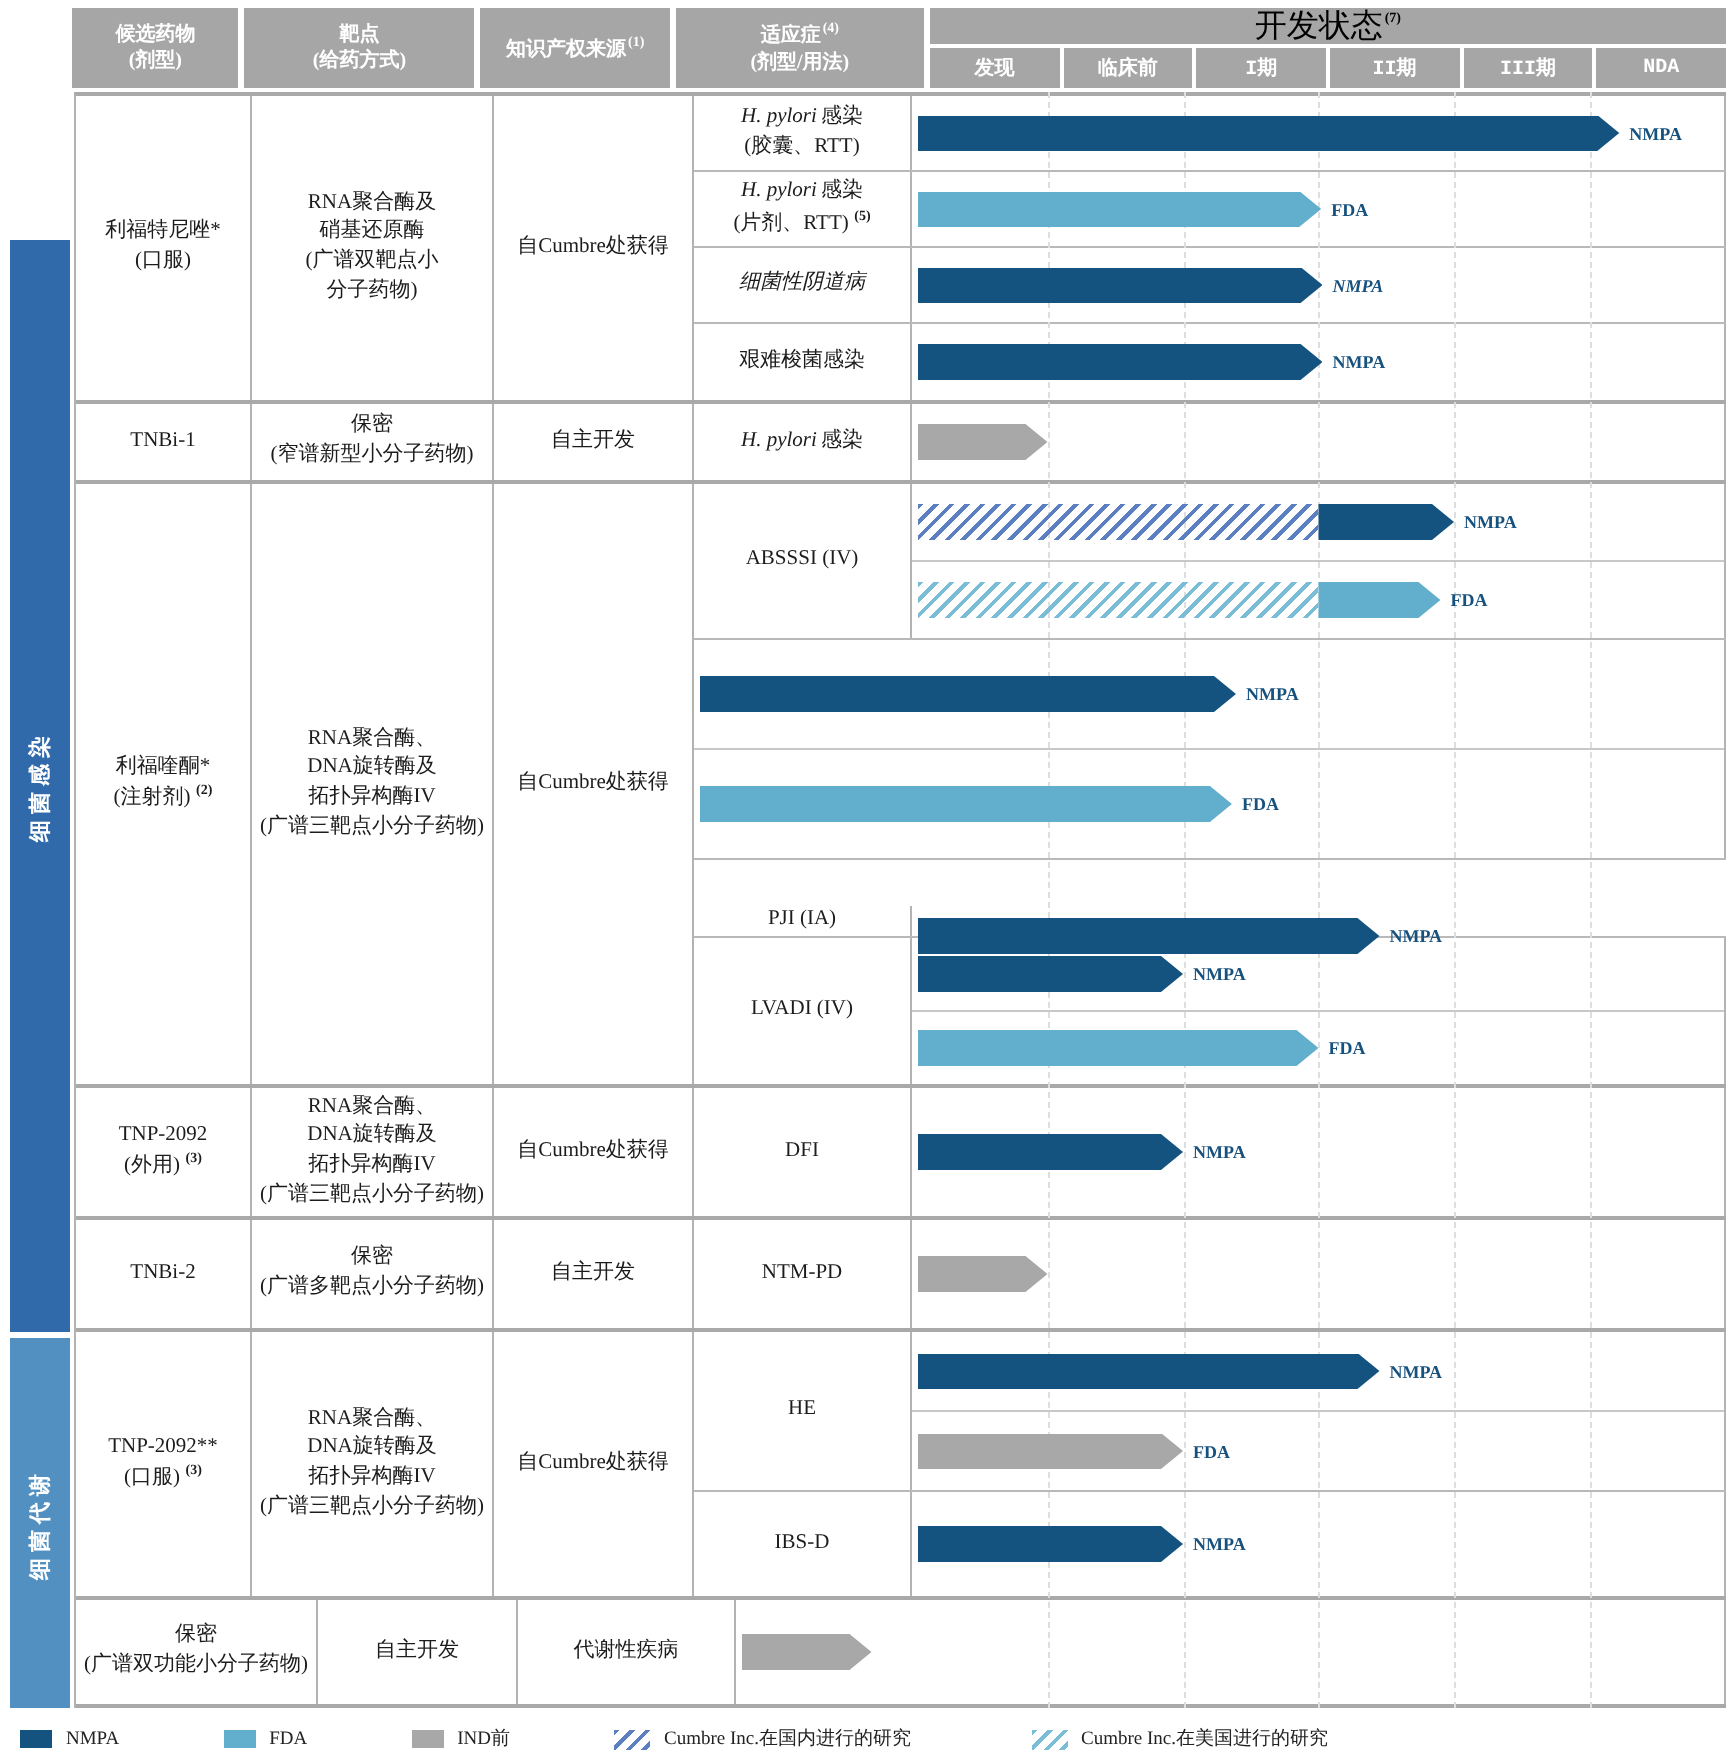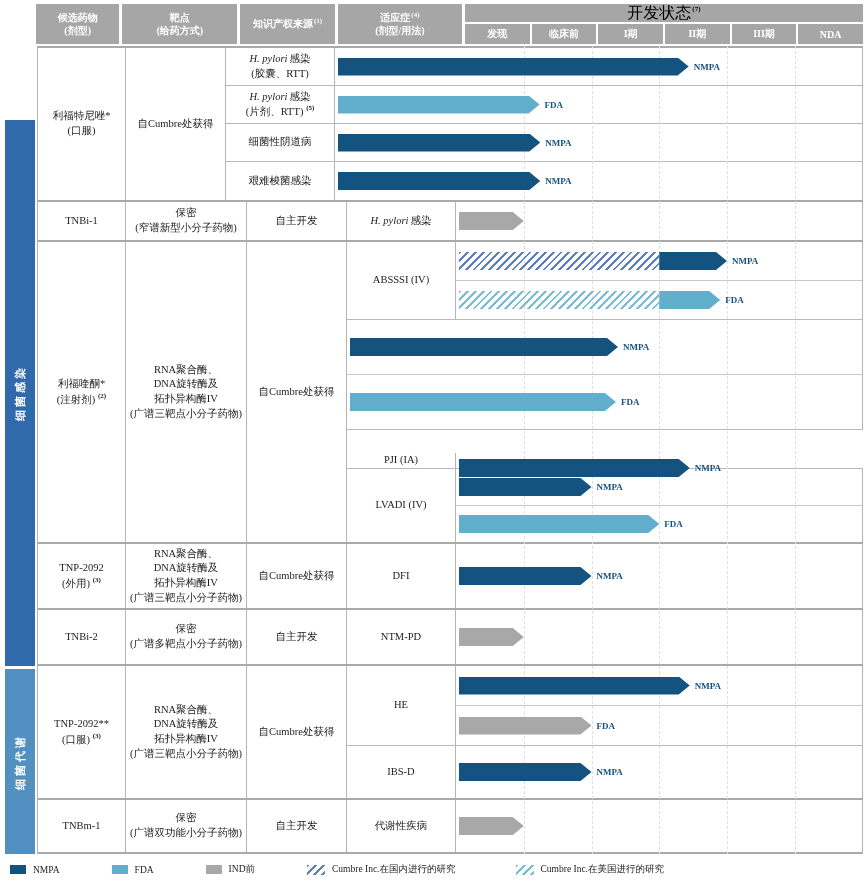--- a/index.html
+++ b/index.html
@@ -11,21 +11,21 @@
   .header-row{display:flex;height:40px;}
   .h-spacer{width:32px;}
   .h-cell{background:#a6a6a6;color:#fff;font-weight:bold;font-size:10px;
           display:flex;flex-direction:column;justify-content:center;align-items:center;
           text-align:center;border-right:3px solid #fff;box-sizing:border-box;
           white-space:pre-line;line-height:1.3;}
   .h-drug{width:88px}.h-target{width:121px}.h-ip{width:100px}.h-ind{width:130px}
   .h-dev{width:408px;display:flex;flex-direction:column;background:transparent;border-right:none;padding:0;}
   .h-dev-top{height:18px;background:#a6a6a6;border-bottom:2px solid #fff;
              display:flex;justify-content:center;align-items:center;}
-  .h-stages{flex:1;display:flex;}
+  .h-stages{flex:1;display:flex;font-family:Liberation Mono, monospace;}
   .h-stage{flex:1;background:#a6a6a6;border-right:2px solid #fff;box-sizing:border-box;
            display:flex;justify-content:center;align-items:center;color:#fff;
            font-weight:bold;font-size:10px;}
   .h-stage:last-child{border-right:none;}
   .sup{font-size:7px;vertical-align:super;margin-left:1px;font-weight:bold;}
 
   
   #pipeline-body{margin-top:2px;}
   .group-row{display:flex;}
   .group-row + .group-row .band-cell{border-top:3px solid #fff;box-sizing:border-box;}
@@ -114,20 +114,24 @@
       <div class="group-row">
         <div class="band-cell" style="background: linear-gradient(rgb(255, 255, 255) 0px, rgb(255, 255, 255) 74px, rgb(49, 106, 171) 74px);">
           <span class="band-label" style="top: calc(50% + 37px);">细菌感染</span>
         </div>
         <div class="drugs-col">
           <div class="drug-row">
             <div class="cell drug-cell">
               <div>利福特尼唑*</div>
               <div>(口服)</div>
             </div>
+            <div class="cell target-cell">RNA聚合酶及
+硝基还原酶
+(广谱双靶点小
+分子药物)</div>
             <div class="cell ip-cell">自Cumbre处获得</div>
             <div class="ind-col">
               <div class="ind-row" style="height: 38px;">
                 <div class="cell ind-cell">
                   <div><i>H. pylori</i> 感染</div>
                   <div>(胶囊、RTT)</div>
                 </div>
                 <div class="lanes">
                   <div class="lane">
                     <div class="bar-wrap">
@@ -144,21 +148,21 @@
                 </div>
                 <div class="lanes">
                   <div class="lane">
                     <div class="bar-wrap">
                       <div class="bar-solid arrow" style="width: 201.605px; background: rgb(98, 174, 205);"></div>
                       <span class="bar-label">FDA</span>
                     </div>
                   </div>
                 </div>
               </div>
-              <div class="ind-row" style="height: 38px;">
+              <div class="ind-row" style="height: 38px; font-style: italic;">
                 <div class="cell ind-cell">
                   <div>细菌性阴道病</div>
                 </div>
                 <div class="lanes">
                   <div class="lane">
                     <div class="bar-wrap">
                       <div class="bar-solid arrow" style="width: 202.282px; background: rgb(20, 83, 127);"></div>
                       <span class="bar-label">NMPA</span>
                     </div>
                   </div>
@@ -377,23 +381,20 @@
                     <div class="bar-wrap">
                       <div class="bar-solid arrow" style="width: 132.5px; background: rgb(20, 83, 127);"></div>
                       <span class="bar-label">NMPA</span>
                     </div>
                   </div>
                 </div>
               </div>
             </div>
           </div>
           <div class="drug-row">
-            <div class="cell drug-cell">
-              <div>TNBm-1</div>
-            </div>
             <div class="cell target-cell">保密
 (广谱双功能小分子药物)</div>
             <div class="cell ip-cell">自主开发</div>
             <div class="ind-col">
               <div class="ind-row" style="height: 52px;">
                 <div class="cell ind-cell">
                   <div>代谢性疾病</div>
                 </div>
                 <div class="lanes">
                   <div class="lane">

